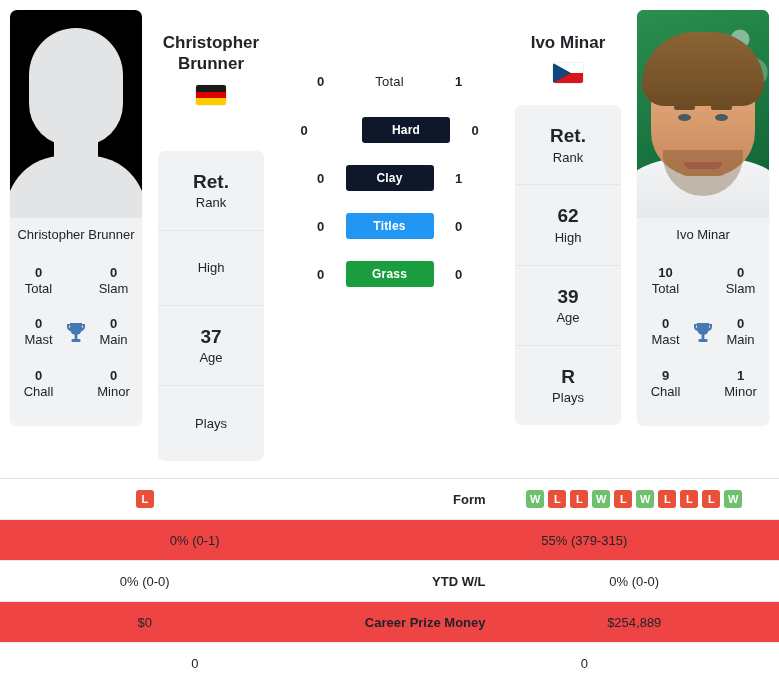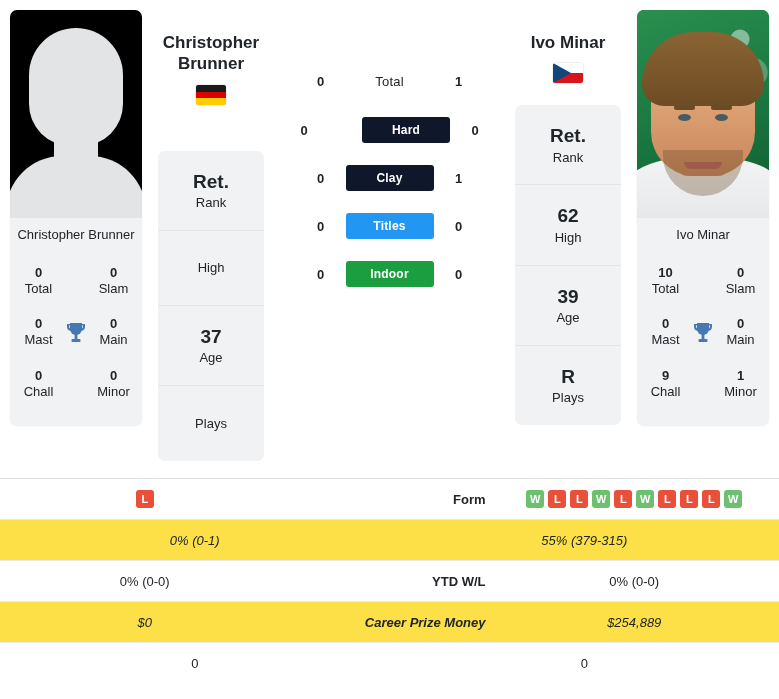--- a/index.html
+++ b/index.html
@@ -220,21 +220,21 @@
   .stats-table {
     width: 779px;
     border-top: 1px solid #dfe0e1;
   }
   .st-row {
     display: flex;
     align-items: center;
     min-height: 41px;
     border-bottom: 1px solid #e9eaeb;
   }
-  .st-row.alt { background: #fde047; font-style: italic; }
+  .st-row.alt { background: #ef4444; }
   .st-left, .st-right {
     flex: 1 1 0;
     text-align: center;
     font-size: 13px;
     padding: 6px 8px;
   }
   .st-mid {
     flex: 0 0 200px;
     text-align: right;
     font-size: 13px;
@@ -387,21 +387,21 @@
       <div class="s-badge" id="badge-clay" style="background: #0f172a;">Clay</div>
       <div class="s-num">1</div>
     </div>
     <div class="srow">
       <div class="s-num">0</div>
       <div class="s-badge" id="badge-indoor" style="background: rgb(33, 150, 243);">Titles</div>
       <div class="s-num">0</div>
     </div>
     <div class="srow">
       <div class="s-num">0</div>
-      <div class="s-badge" id="badge-grass" style="background: rgb(26, 158, 63);">Indoor</div>
+      <div class="s-badge" id="badge-grass" style="background: rgb(26, 158, 63);">Grass</div>
       <div class="s-num">0</div>
     </div>
   </div>
 
   <div class="info-col right" style="padding-top:0;">
     <div class="pname right-name">Ivo Minar</div>
     <div class="flag flag-cz"></div>
     <div class="info-card" style="margin-top:22px;">
       <div class="info-row">
         <div class="info-val">Ret.</div>

